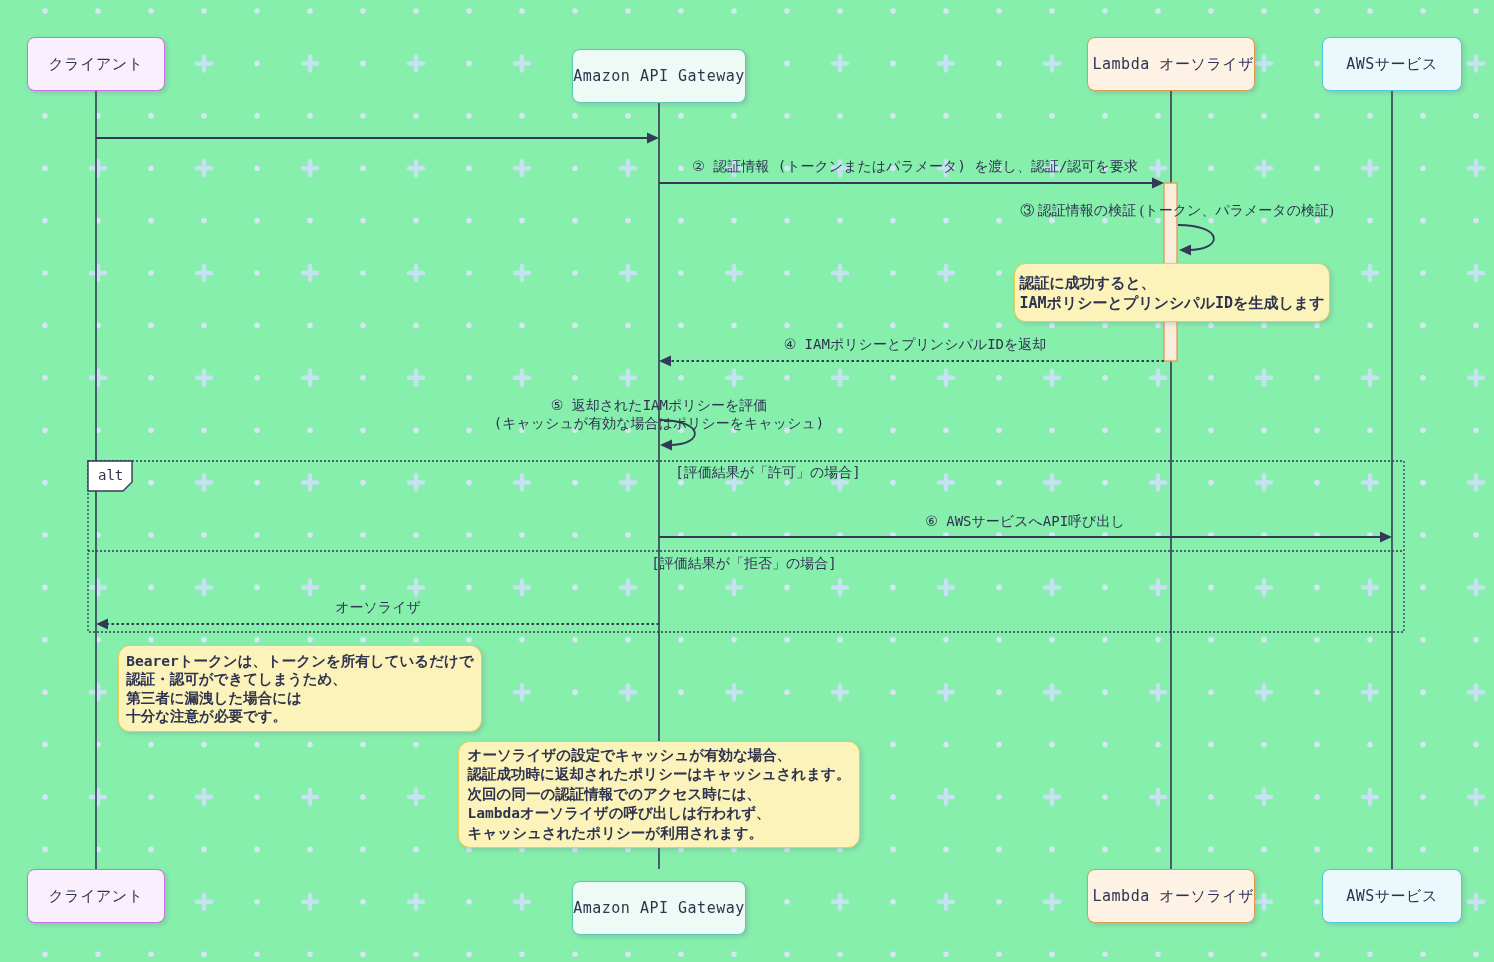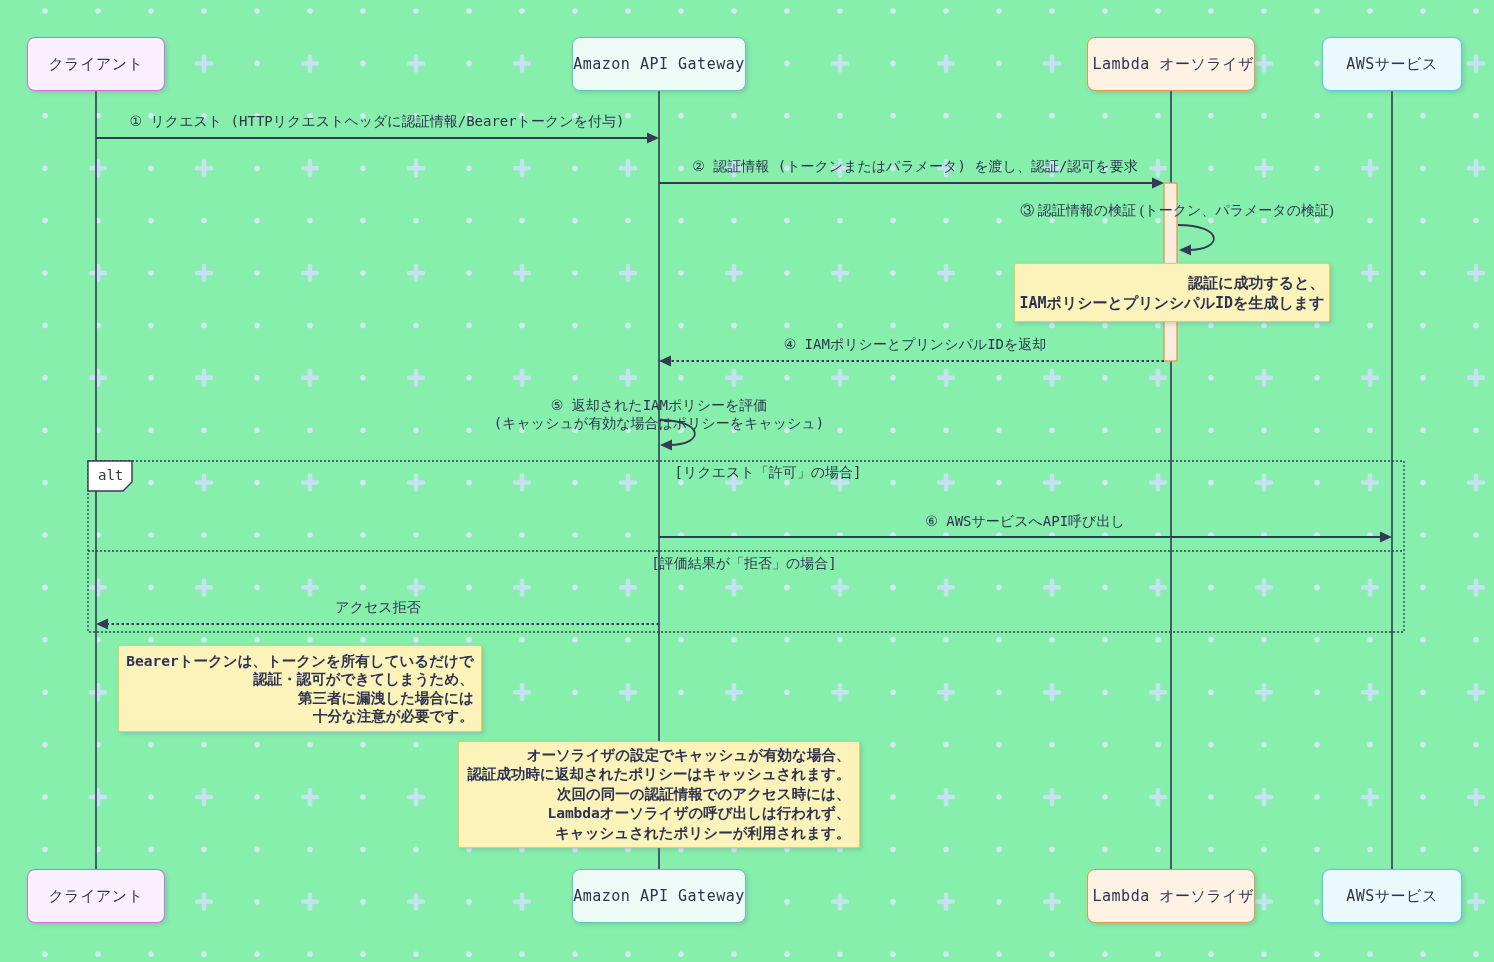--- a/index.html
+++ b/index.html
@@ -45,31 +45,31 @@
   .actor {
     position:absolute; height:54px;
     display:flex; align-items:center; justify-content:center;
     border-radius:8px; border:1.8px solid;
     font-size:15px; letter-spacing:0.5px;
     color:var(--text,#2e3350);
     box-shadow:2px 2px 4px rgba(110,110,145,0.28);
     background:#fff;
   }
   .actor.client { background:var(--client-fill,#faeffc); border-color:var(--client-border,#d36de6); }
-  .actor.apigw  { background:var(--apigw-fill,#edfaf5);  border-color:var(--apigw-border,#5dc9b0); }
+  .actor.apigw  { background:var(--apigw-fill,#edfaf5);  border-color:var(--apigw-border,#5dc9b0);margin-top:12px; }
   .actor.lambda { background:var(--lambda-fill,#fdf2e4); border-color:var(--lambda-border,#e09a4b);justify-content:flex-end; }
   .actor.aws    { background:var(--aws-fill,#e9f9fc);    border-color:var(--aws-border,#54c7e3); }
 
   
   .note {
     position:absolute;
     background:var(--note-fill,#fbf3ba); border:1.8px solid var(--note-border,#e7ce58);
-    border-radius:2px;
+    border-radius:12px;
     display:flex; align-items:center; justify-content:center;
-    text-align:right; white-space:pre-line;
+    text-align:left; white-space:pre-line;
     font-weight:bold; color:var(--text,#2e3350);
     box-shadow:2px 2px 4px rgba(110,110,145,0.28);
   }
   .note.small { font-size:15px; line-height:20px; }
   .note.mid   { font-size:14.5px; line-height:18.5px; }
   .note.big   { font-size:14.5px; line-height:19.5px; }
 </style>
 </head>
 <body>
 
@@ -678,31 +678,30 @@
   <div class="actor apigw" style="left:572px; top:869px; width:174px;">
     <span>Amazon API Gateway</span>
   </div>
   <div class="actor lambda" style="left:1087px;top:869px; width:168px;">
     <span>Lambda オーソライザ</span>
   </div>
   <div class="actor aws" style="left:1322px;top:869px; width:140px;">
     <span>AWSサービス</span>
   </div>
 
-  <div class="msg-label" style="left:377px; top:112px;">① リクエスト (HTTPリクエストヘッダに認証情報/Bearerトークンを付与)</div>
   <div class="msg-label" style="left:915px; top:157px;">② 認証情報 (トークンまたはパラメータ) を渡し、認証/認可を要求</div>
   <div class="msg-label" style="left:1177px;top:202px;font-family:Liberation Serif, serif;">③ 認証情報の検証 (トークン、パラメータの検証)</div>
   <div class="msg-label" style="left:915px; top:335px;">④ IAMポリシーとプリンシパルIDを返却</div>
   <div class="msg-label two-line" style="left:659px; top:396px;">⑤ 返却されたIAMポリシーを評価
 (キャッシュが有効な場合はポリシーをキャッシュ)</div>
   <div class="msg-label" style="left:1025px;top:512px;">⑥ AWSサービスへAPI呼び出し</div>
-  <div class="msg-label" style="left:378px; top:598px;">アクセス拒否</div>
+  <div class="msg-label" style="left:378px; top:598px;">オーソライザ</div>
 
   <div class="alt-word" style="left:98px; top:467px;">alt</div>
-  <div class="alt-case" style="left:768px; top:464px;">[リクエスト「許可」の場合]</div>
+  <div class="alt-case" style="left:768px; top:464px;">[評価結果が「許可」の場合]</div>
   <div class="alt-case" style="left:744px; top:555px;">[評価結果が「拒否」の場合]</div>
 
   <div class="note small" style="left:1014px;top:263px;width:316px;height:59px;">認証に成功すると、
 IAMポリシーとプリンシパルIDを生成します</div>
   <div class="note big" style="left:458px; top:741px;width:402px;height:107px;">オーソライザの設定でキャッシュが有効な場合、
 認証成功時に返却されたポリシーはキャッシュされます。
 次回の同一の認証情報でのアクセス時には、
 Lambdaオーソライザの呼び出しは行われず、
 キャッシュされたポリシーが利用されます。</div>
   <div class="note mid" style="left:118px; top:645px;width:364px;height:87px;">Bearerトークンは、トークンを所有しているだけで

